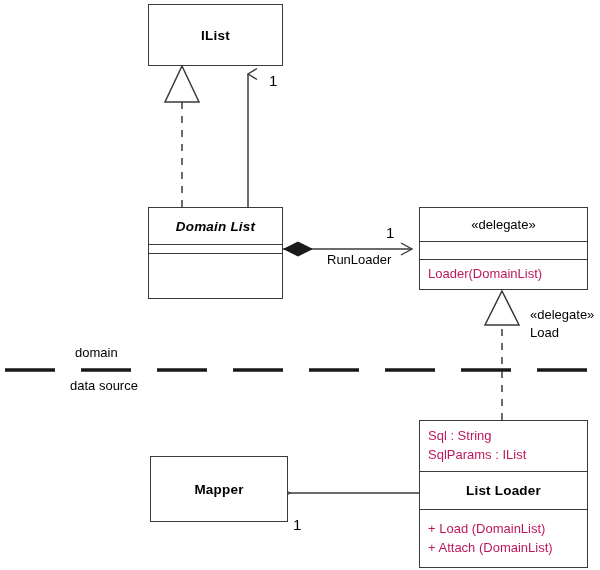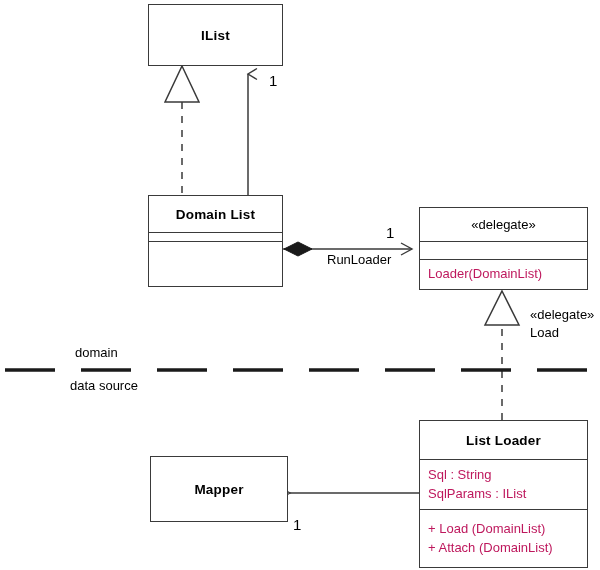--- a/index.html
+++ b/index.html
@@ -134,21 +134,21 @@
       <line x1="5" y1="370" x2="595" y2="370" stroke="#1a1a1a" stroke-width="3.4" stroke-dasharray="50 26"></line>
     </g>
   </svg>
 
   <div class="uml-box" style="left:148px; top:4px; width:135px; height:62px;">
     <div class="compartment" style="flex:1 1 auto;">
       <div class="cls-title">IList</div>
     </div>
   </div>
 
-  <div class="uml-box" style="left:148px; top:195px; width:135px; height:92px;">
+  <div class="uml-box" style="left:148px; top:207px; width:135px; height:92px;font-style:italic;">
     <div class="compartment" style="height:36px;">
       <div class="cls-title">Domain List</div>
     </div>
     <div class="compartment" style="height:9px;">
       <div class="cls-line"></div>
     </div>
     <div class="compartment" style="flex:1 1 auto;">
       <div class="cls-line"></div>
     </div>
   </div>
@@ -159,27 +159,27 @@
     </div>
     <div class="compartment" style="height:18px;">
       <div class="cls-line"></div>
     </div>
     <div class="compartment" style="flex:1 1 auto;">
       <div class="cls-line">Loader(DomainList)</div>
     </div>
   </div>
 
   <div class="uml-box" style="left:419px; top:420px; width:169px; height:148px;">
-    <div class="compartment" style="height:38px;">
-      <div class="cls-title">List Loader</div>
-    </div>
     <div class="compartment" style="height:50px;">
       <div class="cls-line">Sql : String</div>
       <div class="cls-line">SqlParams : IList</div>
     </div>
+    <div class="compartment" style="height:38px;">
+      <div class="cls-title">List Loader</div>
+    </div>
     <div class="compartment" style="flex:1 1 auto;">
       <div class="cls-line">+ Load (DomainList)</div>
       <div class="cls-line">+ Attach (DomainList)</div>
     </div>
   </div>
 
   <div class="uml-box" style="left:150px; top:456px; width:138px; height:66px;">
     <div class="compartment" style="flex:1 1 auto;">
       <div class="cls-title">Mapper</div>
     </div>

